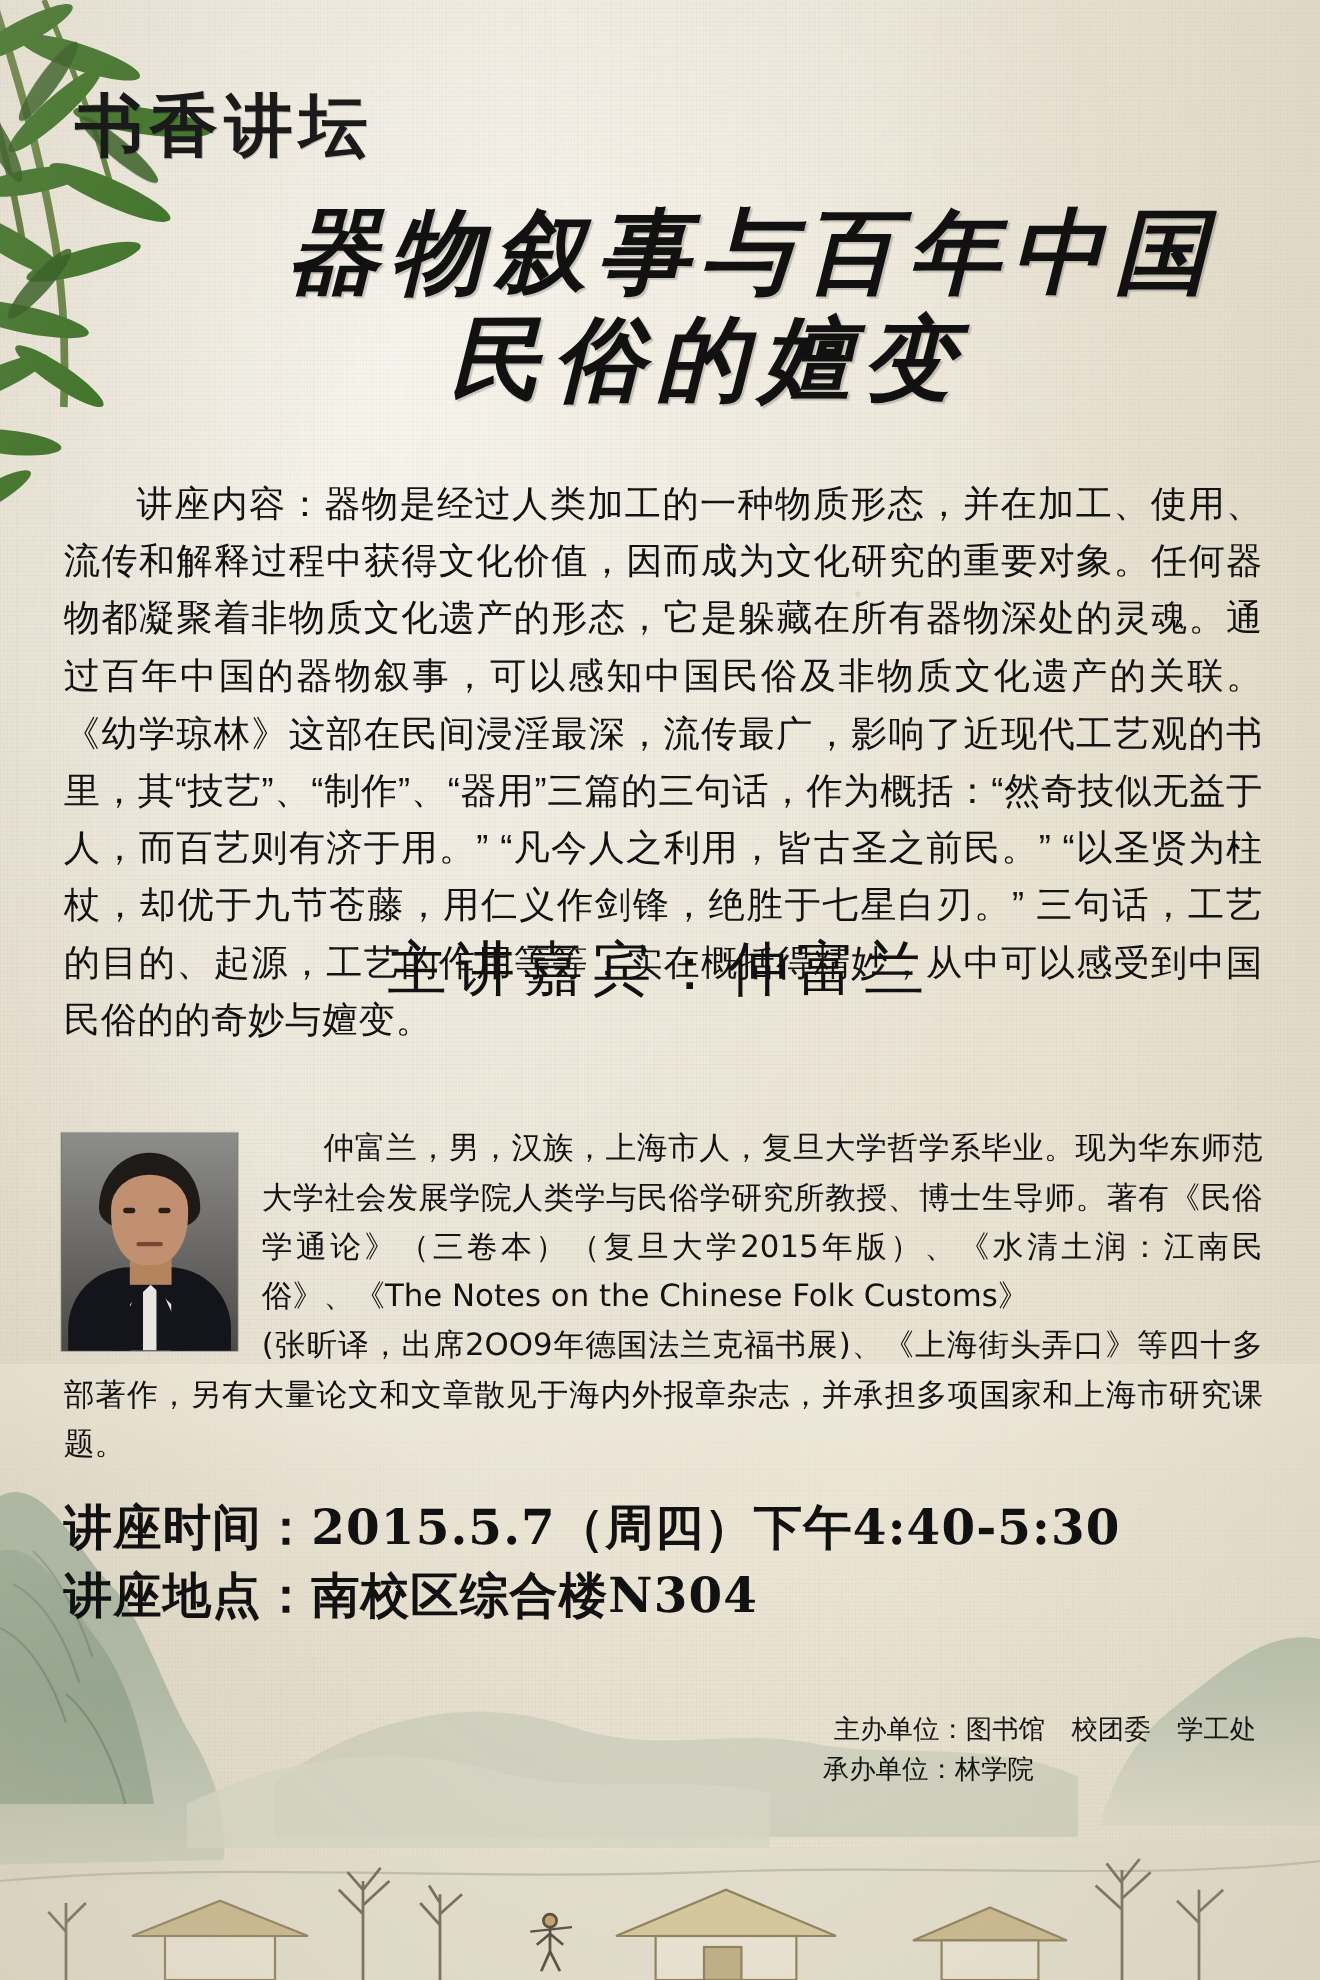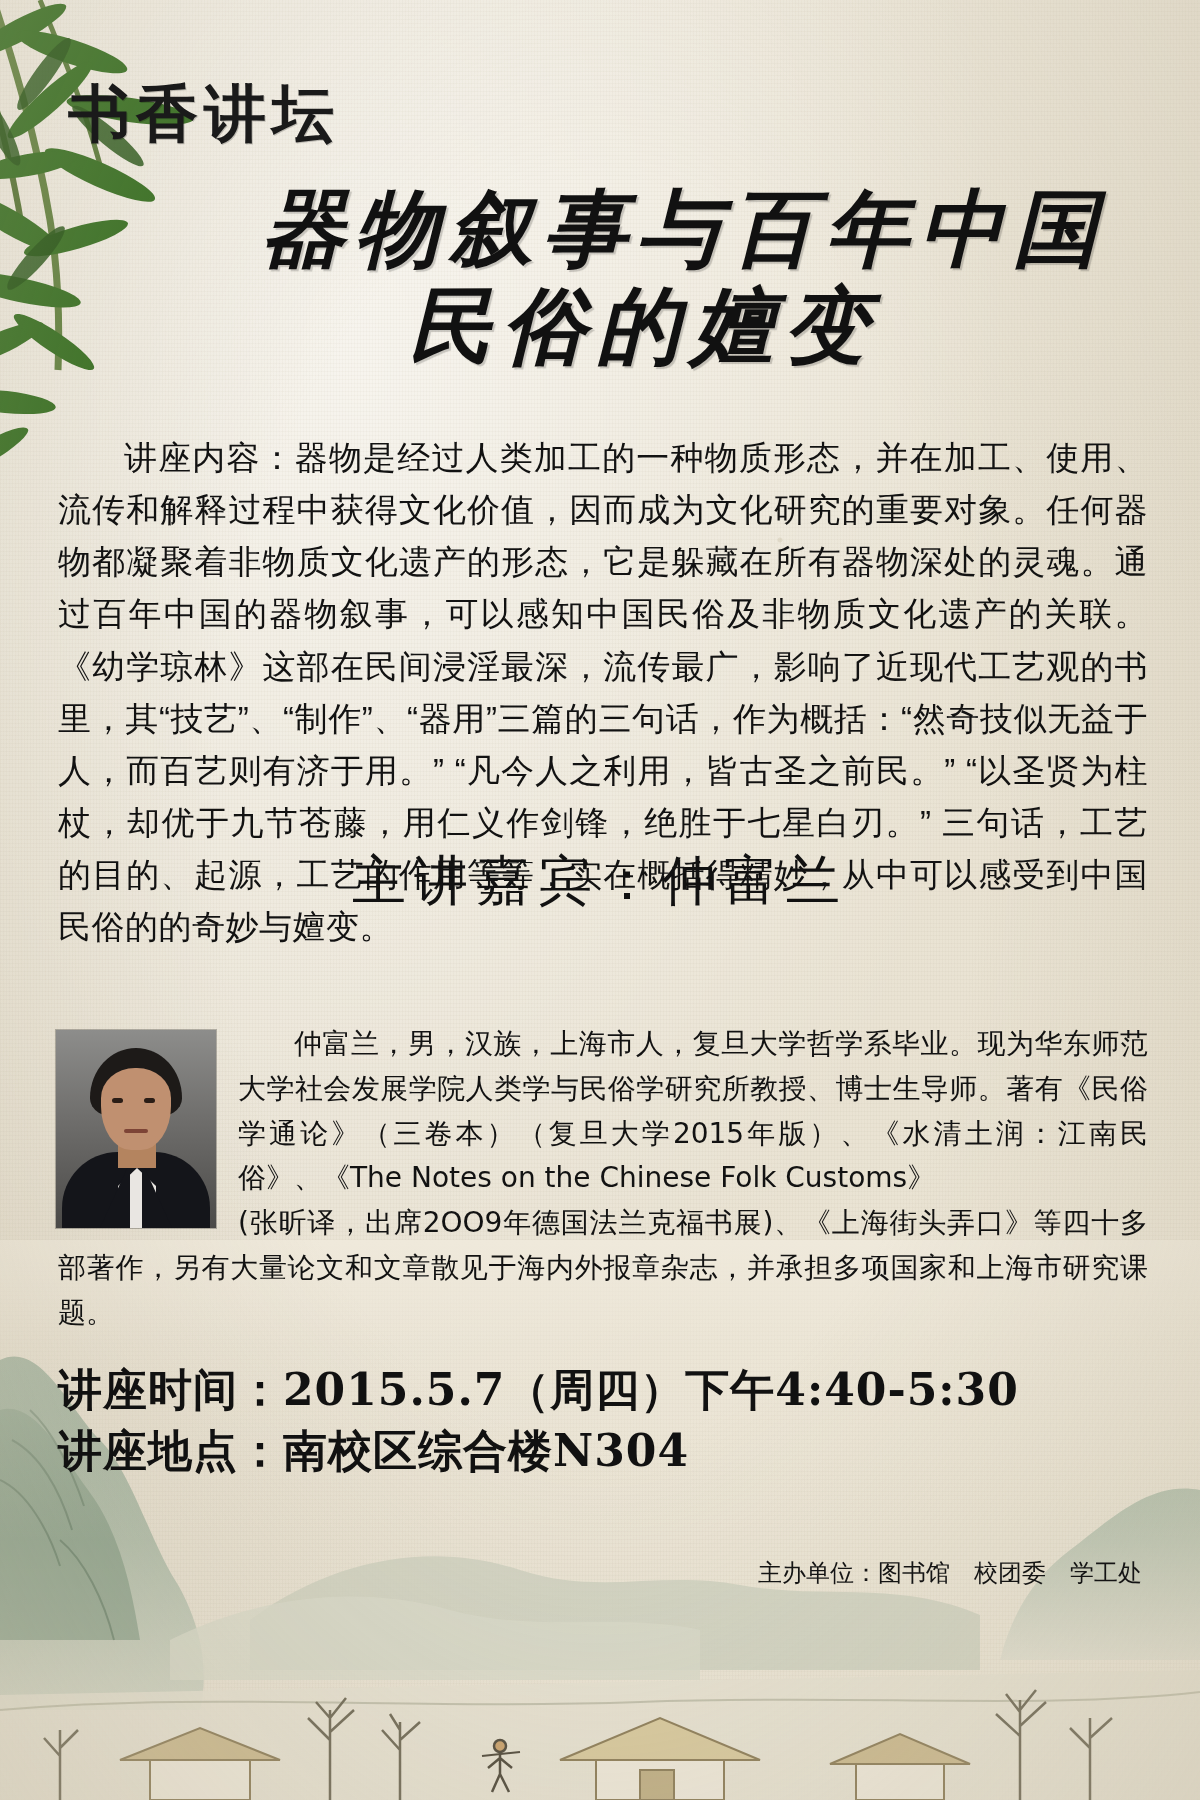--- a/index.html
+++ b/index.html
@@ -394,16 +394,17 @@
       <div>
         <span>讲座时间：</span><span>2015.5.7（周四）下午4:40-5:30</span>
       </div>
       <div>
         <span>讲座地点：</span><span>南校区综合楼N304</span>
       </div>
     </div>
 
     <div class="org-block">
       <div>主办单位：图书馆　校团委　学工处</div>
+      <div class="row2">承办单位：林学院</div>
     </div>
 
   </div>
 </div>
 
 </body></html>

